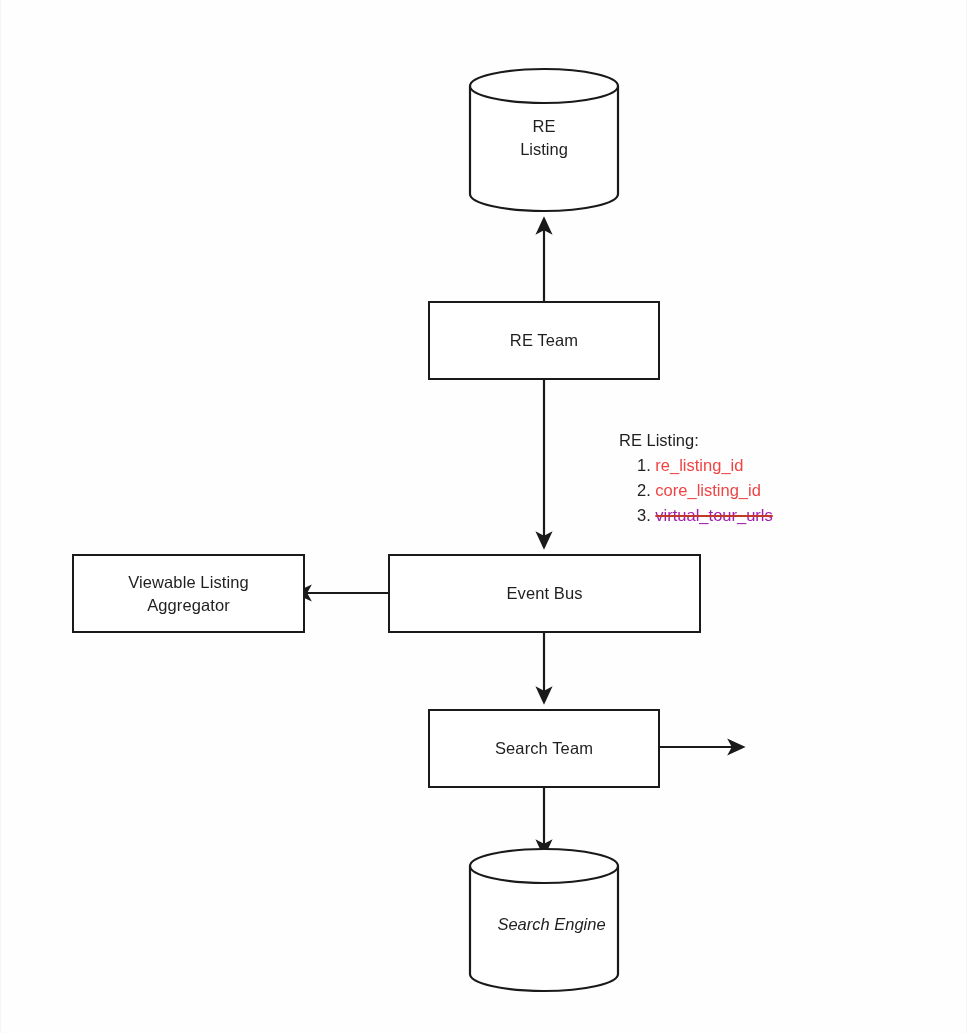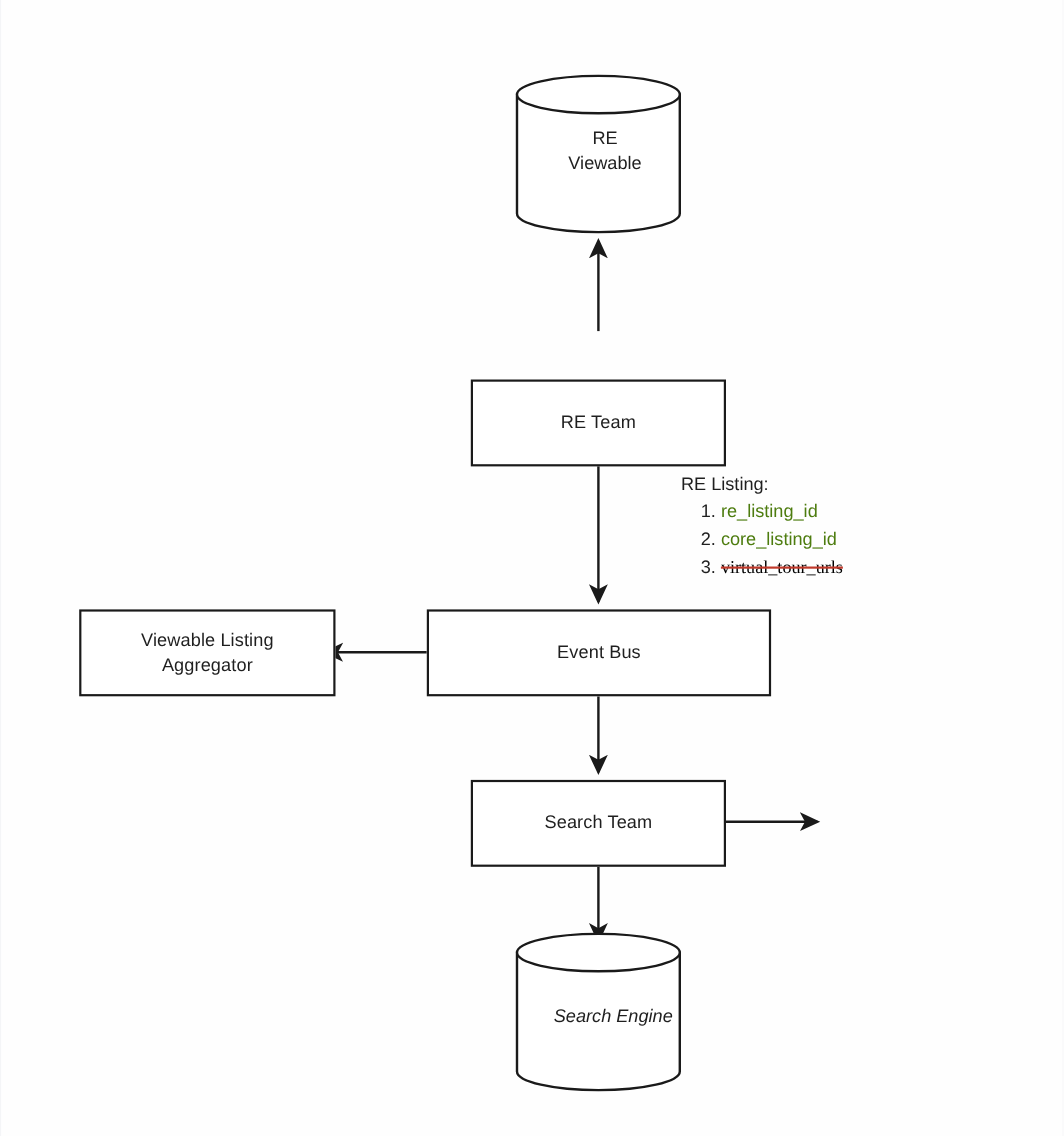--- a/index.html
+++ b/index.html
@@ -41,21 +41,20 @@
     line-height: 1.38;
     color: #1f1f1f;
     letter-spacing: 0.1px;
   }
   .box {
     border: 2px solid #1a1a1a;
     background: #ffffff;
   }
   .cyl-wrap {
     position: absolute;
-    padding-left: 12px;
   }
   .cyl-svg {
     position: absolute;
     left: 0; top: 0;
   }
   .cyl-label {
     position: absolute;
     left: 0;
     width: 100%;
     text-align: center;
@@ -79,28 +78,27 @@
     margin: 0;
     padding: 0 0 0 18px;
   }
   .note-list li {
     white-space: nowrap;
   }
   .num {
     color: #1f1f1f;
   }
   .field {
-    color: #4d7c0f;
+    color: #ef4444;
   }
   .field.removed {
-    color: #000000;
+    color: #a21caf;
     text-decoration: line-through;
     text-decoration-color: #c0392b;
     text-decoration-thickness: 1.5px;
-    font-family: Liberation Serif, serif;
   }
 </style>
 </head>
 <body>
 
 <div id="canvas">
 
   <svg id="edges" viewBox="0 0 967 1033" width="967" height="1033">
     <defs>
       <marker id="arrowhead" markerWidth="9" markerHeight="9" refX="7.2" refY="4.5" orient="auto" markerUnits="strokeWidth">
@@ -121,25 +119,25 @@
     <line x1="543" y1="788" x2="543" y2="855" stroke="#1a1a1a" stroke-width="2.2" marker-end="url(#arrowhead)"></line>
   </svg>
 
   <div class="cyl-wrap" style="left:467px; top:67px; width:152px; height:146px;">
     <svg class="cyl-svg" width="152" height="146" viewBox="0 0 152 146">
       <path d="M2,19 L2,127 A74,17 0 0 0 150,127 L150,19" fill="#ffffff" stroke="#1a1a1a" stroke-width="2.2"></path>
       <ellipse cx="76" cy="19" rx="74" ry="17" fill="#ffffff" stroke="#1a1a1a" stroke-width="2.2"></ellipse>
     </svg>
     <div class="cyl-label" style="top:48px;">
       <span>RE</span><br>
-      <span>Viewable</span>
+      <span>Listing</span>
     </div>
   </div>
 
-  <div class="node box" style="left:427px; top:301px; width:232px; height:79px;margin-top:44px;">
+  <div class="node box" style="left:427px; top:301px; width:232px; height:79px;">
     <span>RE Team</span>
   </div>
 
   <div class="note" style="left:618px; top:408px;">
     <span class="note-title">RE Listing:</span>
     <ol class="note-list">
       <li>
         <span class="num">1.</span>
         <span class="field">re_listing_id</span>
       </li>

